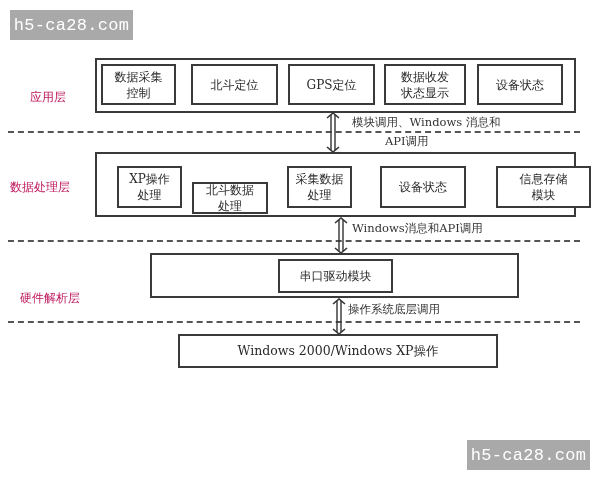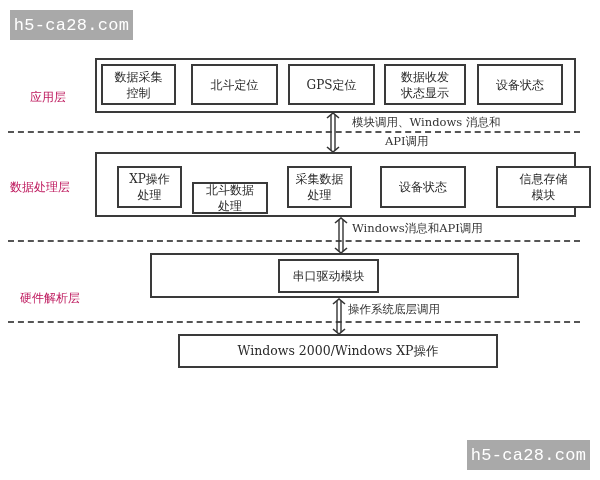--- a/index.html
+++ b/index.html
@@ -63,21 +63,21 @@
     <polyline points="1,6 7,1 13,6" fill="none" stroke="#333" stroke-width="1.6"></polyline>
     <polyline points="1,31 7,36 13,31" fill="none" stroke="#333" stroke-width="1.6"></polyline>
     <line x1="5" y1="3" x2="5" y2="34" stroke="#333" stroke-width="1.4"></line>
     <line x1="9" y1="3" x2="9" y2="34" stroke="#333" stroke-width="1.4"></line>
   </svg>
 </div>
 <div class="abs note" style="left:352px;top:221px;">Windows消息和API调用</div>
 
 <div class="abs layer-label" style="left:20px;top:290px;">硬件解析层</div>
 <div class="abs layer-box" style="left:150px;top:253px;width:369px;height:45px;"></div>
-<div class="abs mod" style="left:278px;top:259px;width:101px;height:34px;">串口驱动模块</div>
+<div class="abs mod" style="left:278px;top:259px;width:115px;height:34px;">串口驱动模块</div>
 
 <div class="abs dash" style="left:8px;top:321px;width:572px;"></div>
 <div class="abs arrow" style="left:332px;top:298px;height:37px;">
   <svg width="14" height="37" viewBox="0 0 14 37">
     <polyline points="1,6 7,1 13,6" fill="none" stroke="#333" stroke-width="1.6"></polyline>
     <polyline points="1,31 7,36 13,31" fill="none" stroke="#333" stroke-width="1.6"></polyline>
     <line x1="5" y1="3" x2="5" y2="34" stroke="#333" stroke-width="1.4"></line>
     <line x1="9" y1="3" x2="9" y2="34" stroke="#333" stroke-width="1.4"></line>
   </svg>
 </div>

